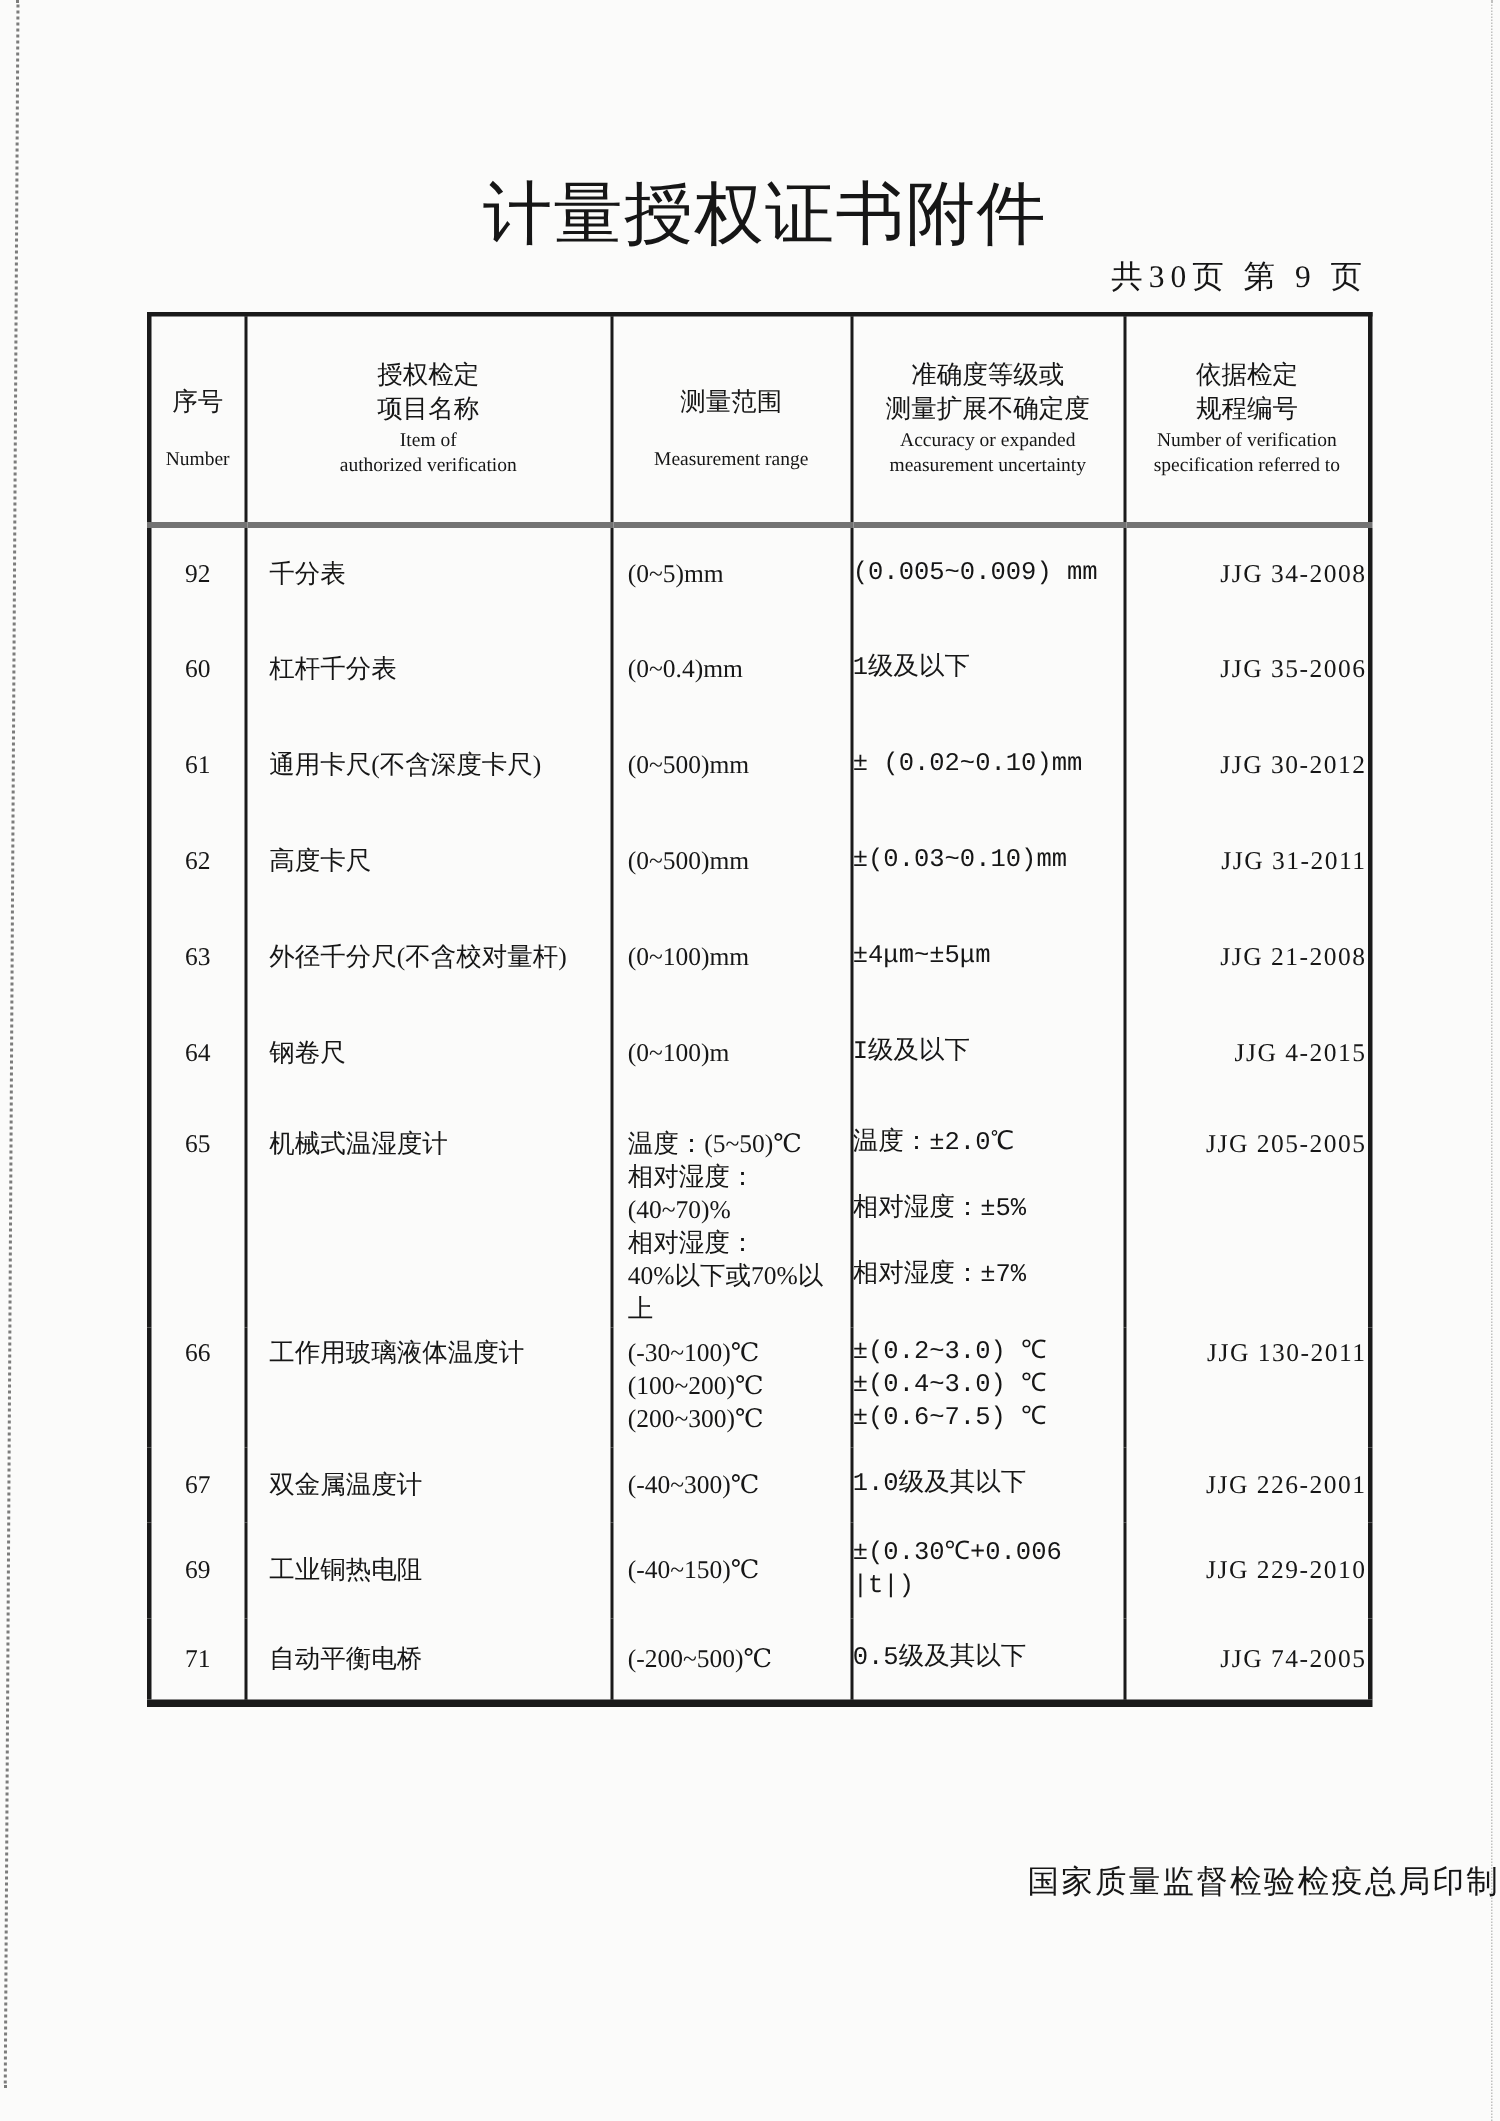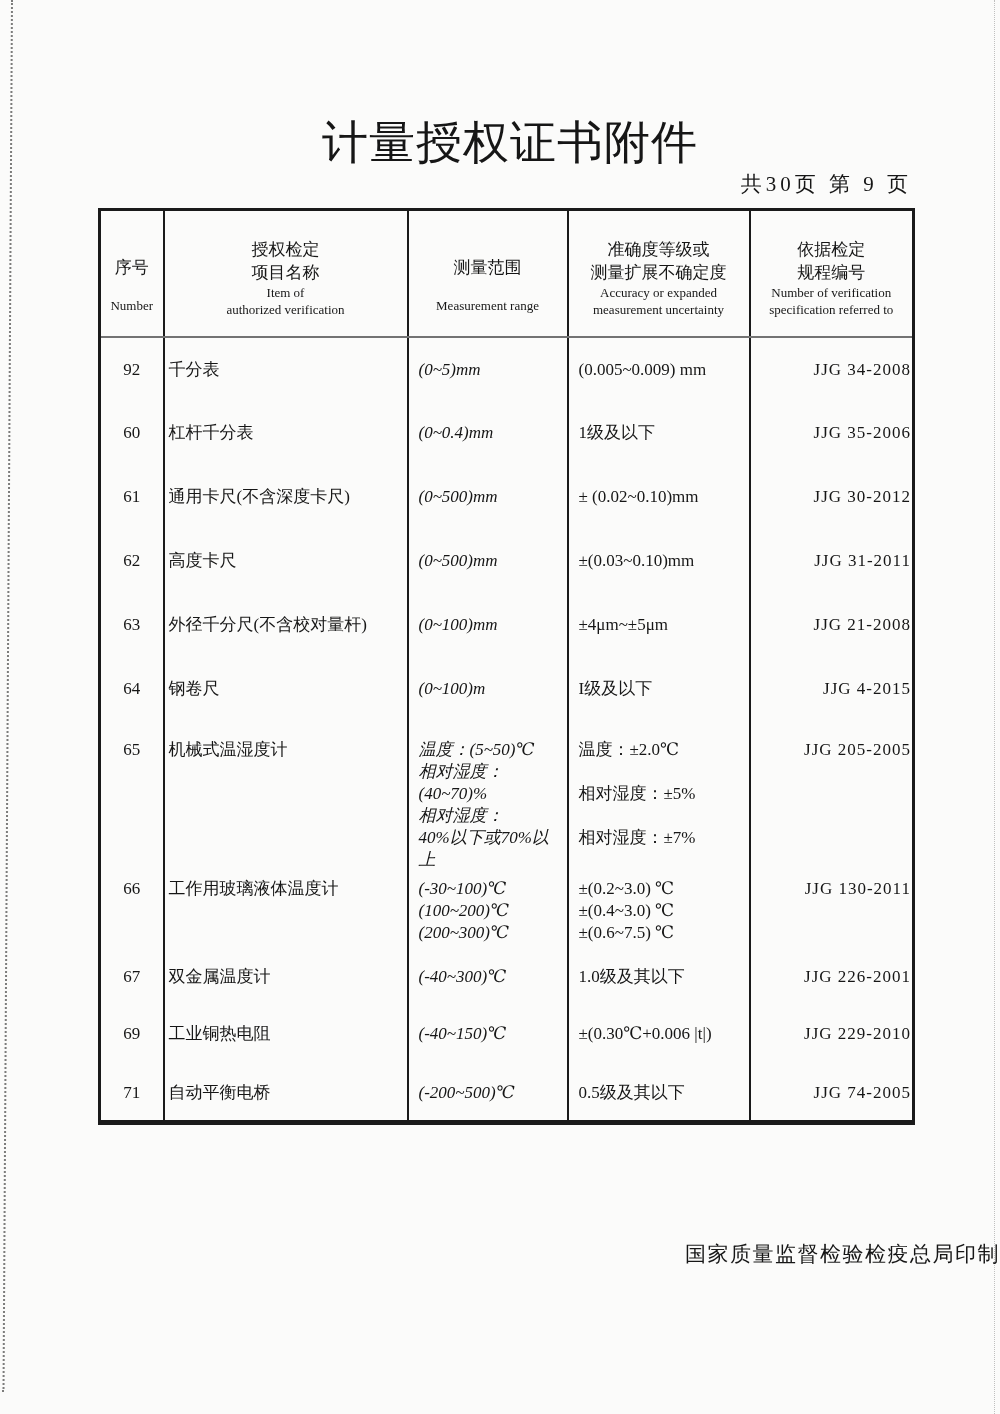--- a/index.html
+++ b/index.html
@@ -43,32 +43,32 @@
     background:transparent;
   }
   .vtable th,.vtable td{
     border-left:2px solid #1a1a1a;
     box-sizing:border-box;
     font-weight:normal;
     white-space:pre-line;
     overflow:hidden;
   }
   .vtable th:first-child,.vtable td:first-child{border-left:none;}
-  .vtable thead th{border-bottom:2px solid #737373;height:92px;padding:9px 3px 4px;vertical-align:top;}
+  .vtable thead th{border-bottom:4px solid #737373;height:92px;padding:9px 3px 16px;vertical-align:top;}
 
   .hwrap{height:76px;display:flex;flex-direction:column;justify-content:space-between;}
   .hz{font-size:17px;line-height:23px;text-align:center;flex:1;
       display:flex;flex-direction:column;justify-content:center;}
   .he{font-size:13px;line-height:17px;text-align:center;}
 
   .vtable td{font-size:17px;line-height:22px;vertical-align:middle;}
   .c-num{text-align:center;}
-  .c-item{padding-left:4px;}
-  .c-range{padding-left:10px;padding-right:3px;font-style:italic;}
-  .c-acc{padding-left:10px;padding-right:2px;}
+  .c-item{padding-left:15px;}
+  .c-range{padding-left:10px;padding-right:3px;}
+  .c-acc{padding-left:0;padding-right:2px;font-family:Liberation Mono, monospace;}
   .c-spec{padding-left:17px;letter-spacing:1px;text-align:right;}
 
   tr.data-row{height:64px;}
   tr[data-row="65"]{height:142px;}
   tr[data-row="66"]{height:80px;}
   tr[data-row="67"]{height:50px;}
   tr[data-row="68"]{height:68px;}
   tr[data-row="69"]{height:64px;}
   tr[data-row="70"]{height:66px;}
   tr[data-row="71"]{height:56px;}

